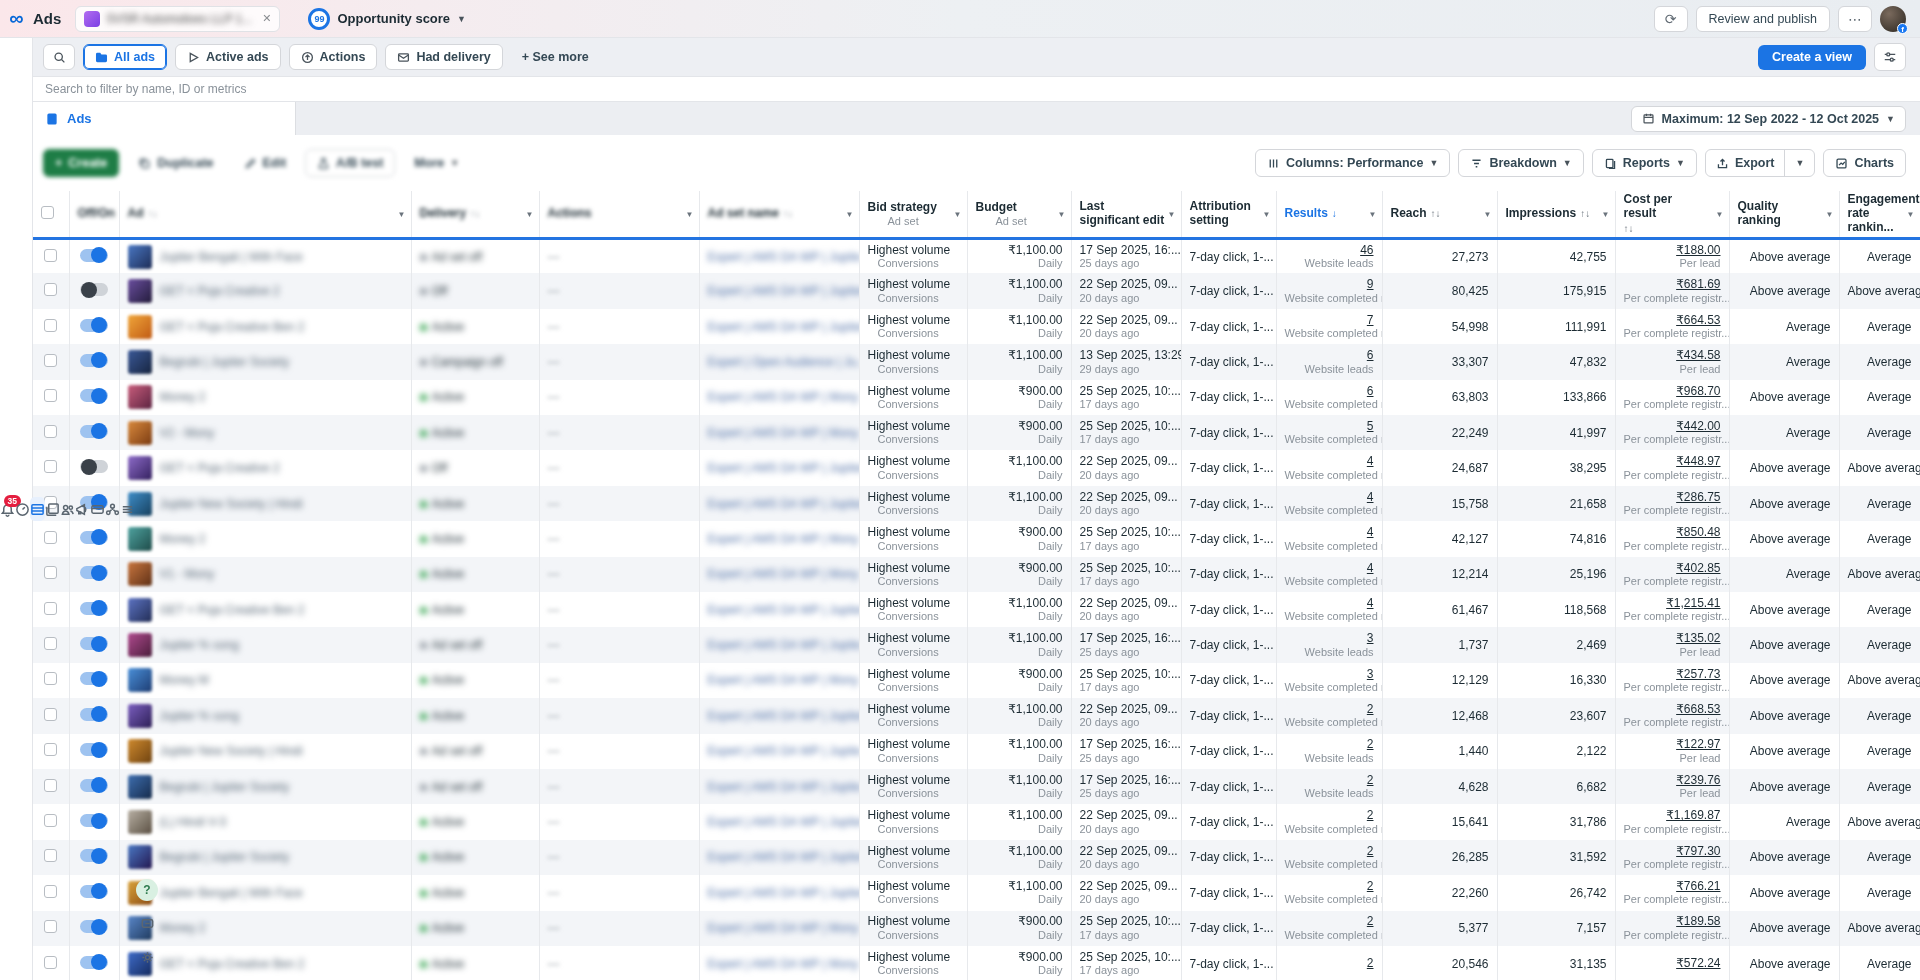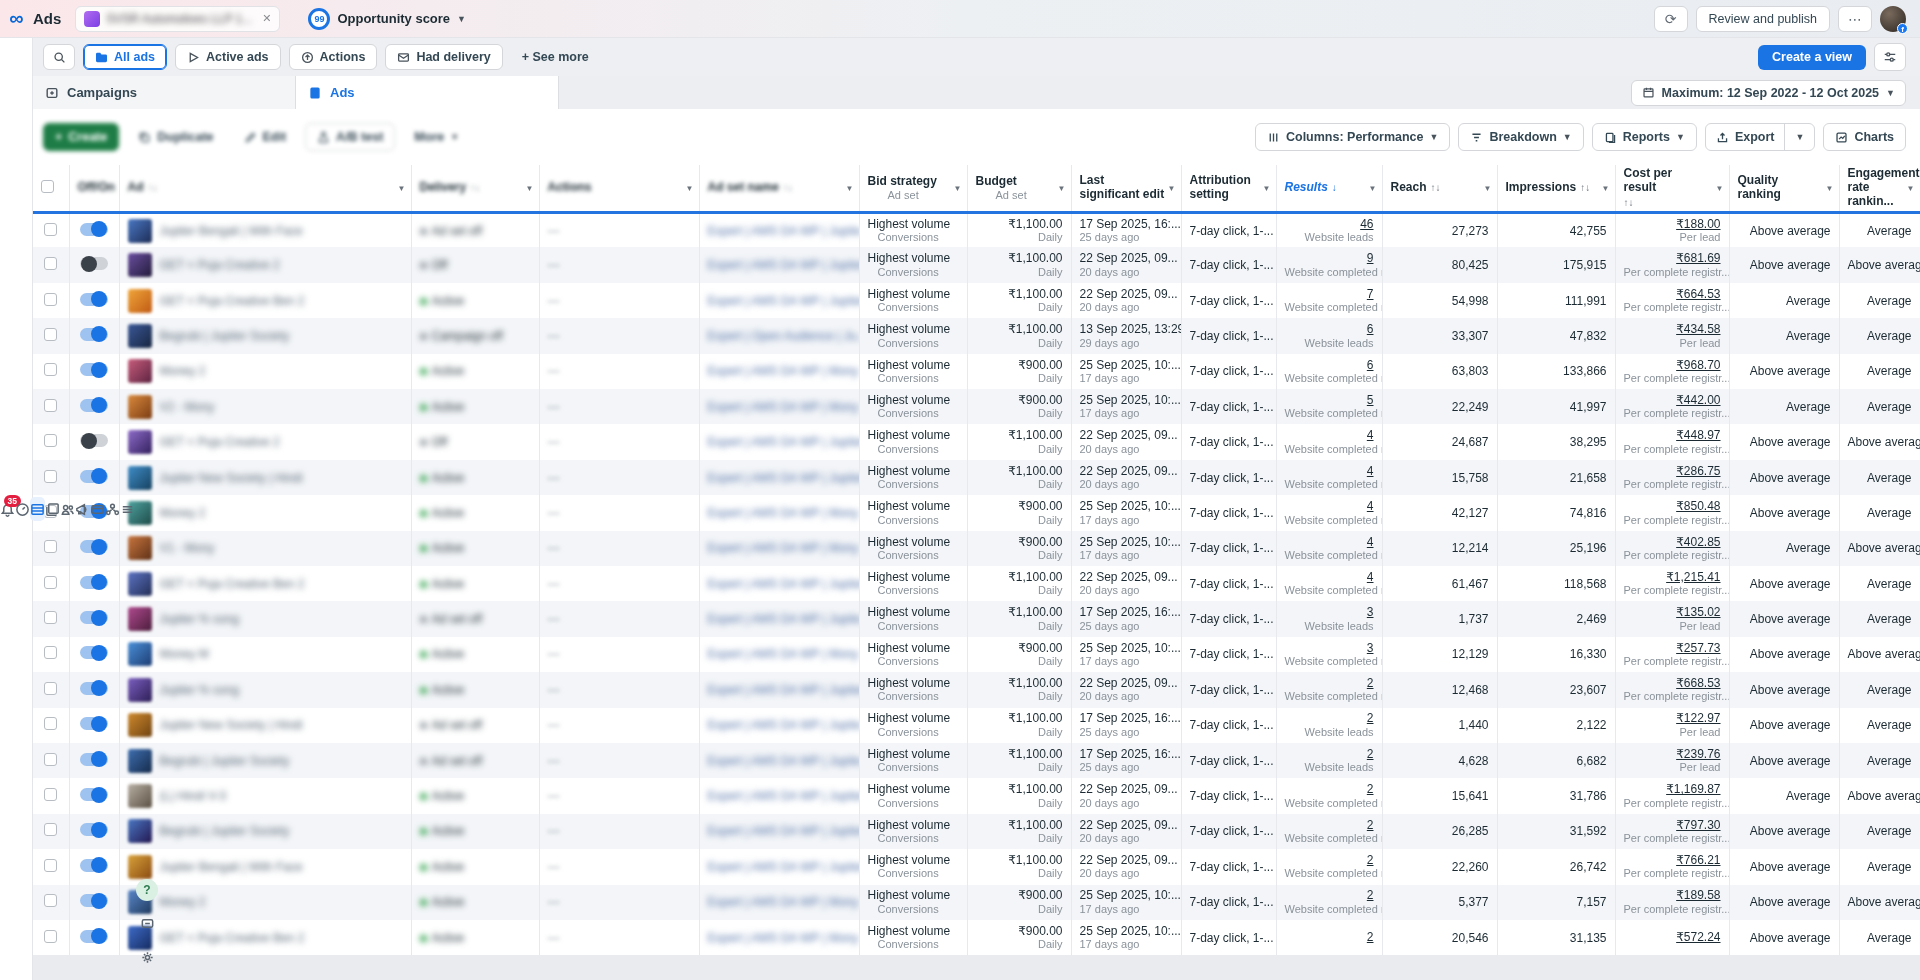--- a/index.html
+++ b/index.html
@@ -97,21 +97,21 @@
   .table-wrap { background:#fff; }
   table { border-collapse:collapse; table-layout:fixed; width:1887px; }
   th, td { border-right:1px solid #e7e9ec; overflow:hidden; white-space:nowrap; font-size:12px; vertical-align:middle; }
   thead th { height:40px; border-bottom:3px solid #2374e1; background:#fff; text-align:left;
     padding:2px 8px; position:relative; }
   .h-flex { display:flex; align-items:center; gap:4px; }
   .h-main { font-weight:700; font-size:12px; color:#1c2b33; line-height:1.15; }
   .h-sub { font-weight:400; font-size:11px; color:#8a929a; line-height:1.1;margin-left:20px; }
   .h-caret { position:absolute; right:5px; top:50%; transform:translateY(-50%); color:#6a737c; font-size:8px; }
   .sort-glyph { color:#6a737c; font-size:10px; }
-  th.sorted .h-main, th.sorted .sort-glyph { color:#1b74e4;font-style:italic; }
+  th.sorted .h-main, th.sorted .sort-glyph { color:#1b74e4; }
   tbody td { height:35.4px; padding:2px 8px; }
   tbody tr.stripe td { background:#f3f5f8; }
   tbody tr.plain td { background:#fff; }
   .num { text-align:right; }
   .cell-two { line-height:1.2; }
   .cell-two .sub { color:#8a929a; font-size:11px; display:block; }
   .cell-two .sub.right { text-align:right; }
   .val-link { text-decoration:underline; font-weight:400; color:#1c2b33; }
   .adcell { display:flex; align-items:center; gap:8px; }
   .thumb { width:24px; height:24px; border-radius:3px; flex:0 0 24px; filter:blur(1.5px); }
@@ -276,29 +276,25 @@
       <div class="sliders-btn">
         <svg viewBox="0 0 16 16">
             <path d="M2 5h12M2 11h12"></path>
             <circle cx="6" cy="5" r="1.7" fill="#fff"></circle>
             <circle cx="10" cy="11" r="1.7" fill="#fff"></circle>
           </svg>
       </div>
     </div>
   </div>
 
+  <div class="search-row">
+    <input type="text" placeholder="Search to filter by name, ID or metrics" style="">
+  </div>
 
   <div class="tabs-row">
-    <div class="tab">
-      <svg viewBox="0 0 16 16">
-          <rect x="2.5" y="3" width="11" height="10" rx="1.5"></rect>
-          <path d="M8 6v4M6 8h4"></path>
-        </svg>
-      <span>Campaigns</span>
-    </div>
     <div class="tab selected">
       <svg viewBox="0 0 16 16">
           <rect x="3.5" y="2.5" width="9" height="11" rx="1"></rect>
         </svg>
       <span>Ads</span>
     </div>
     <div class="tabs-gap">
       <div class="date-btn">
         <svg viewBox="0 0 16 16">
             <rect x="2.5" y="3.5" width="11" height="10" rx="1"></rect>

